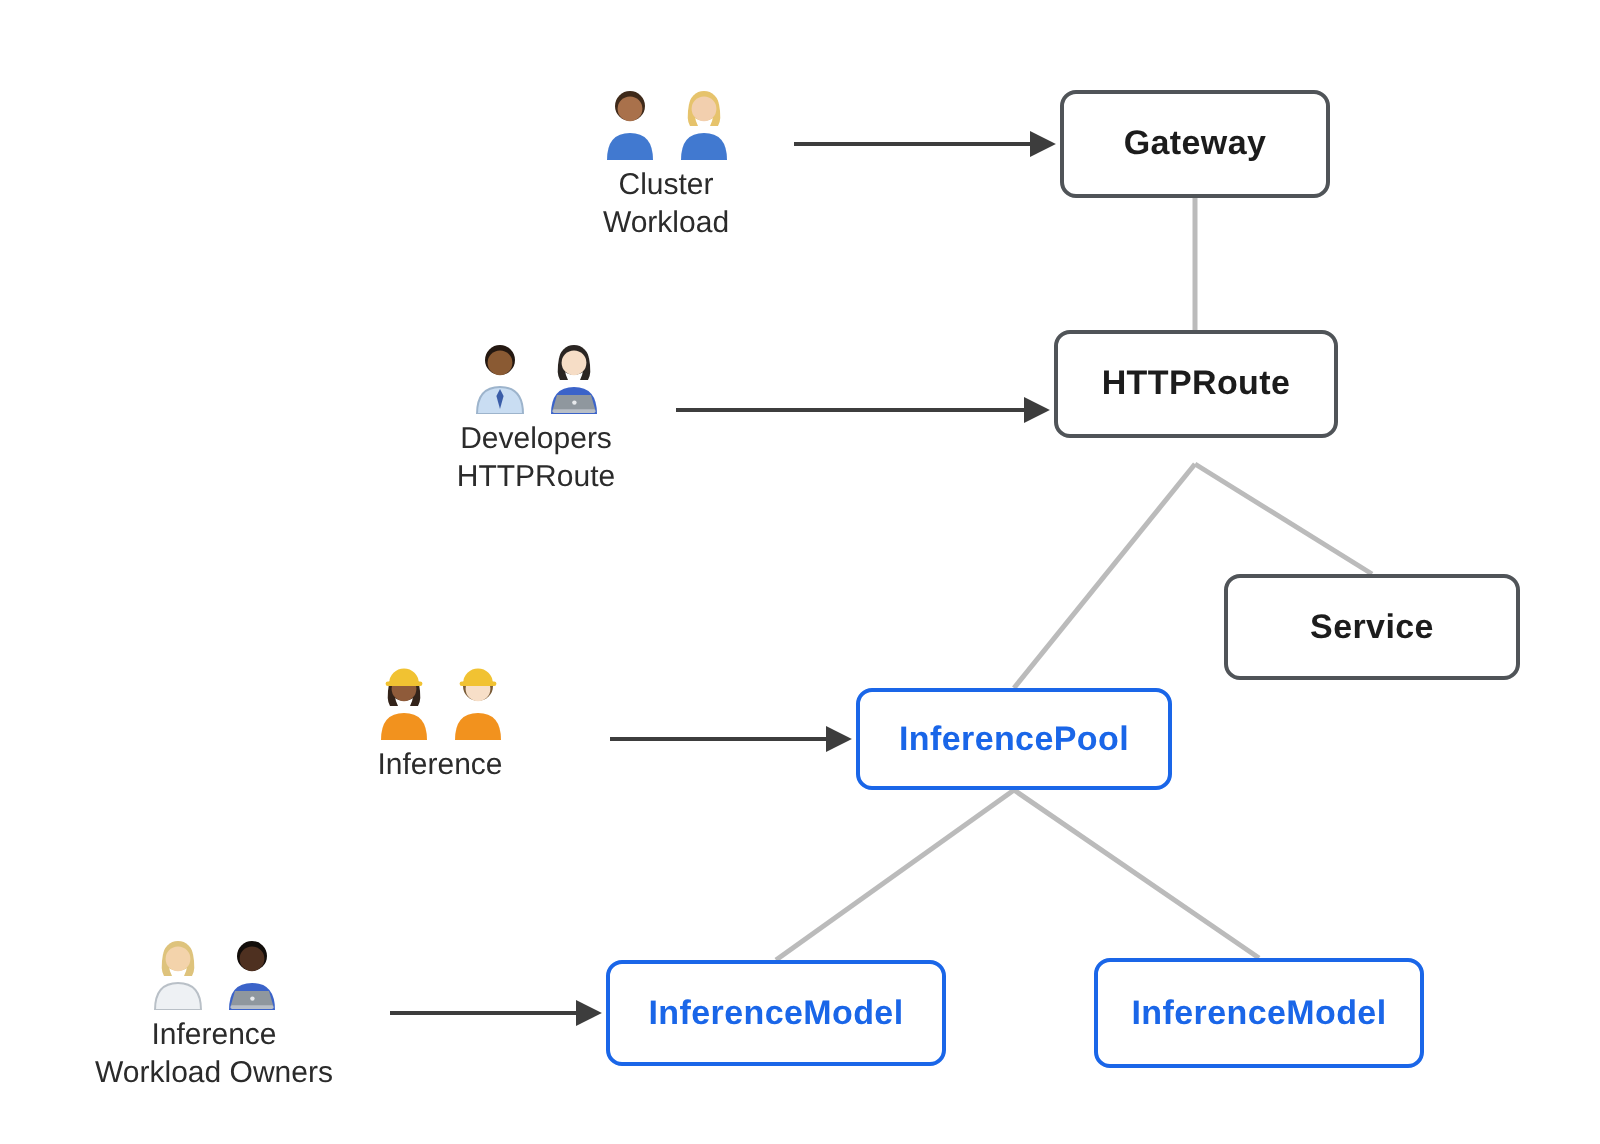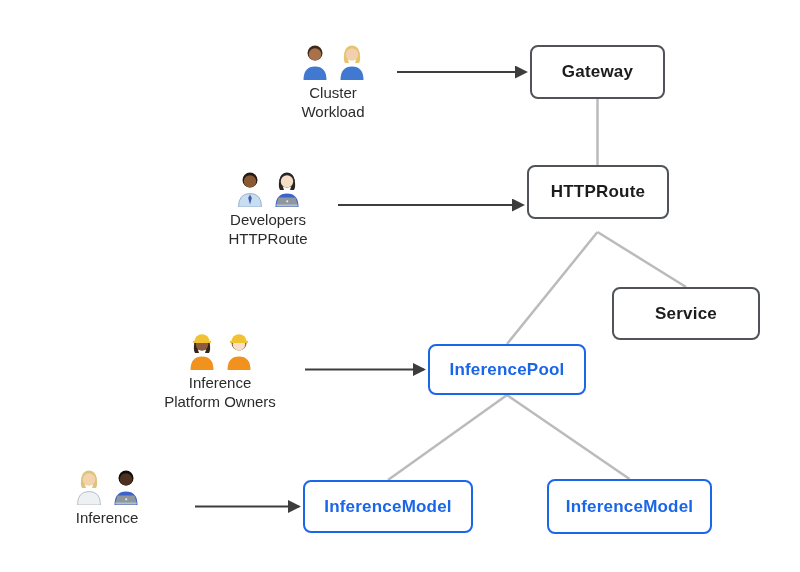--- a/index.html
+++ b/index.html
@@ -121,35 +121,35 @@
         </svg>
         <svg width="32" height="38" viewBox="0 0 32 38">
           <circle cx="16" cy="11" r="7.5" fill="#7a5c38"></circle>
           <circle cx="16" cy="12.4" r="6.2" fill="#f7dfc8"></circle>
           <path d="M8.6 9.6 a7.4 7.4 0 0 1 14.8 0 z" fill="#f1c232"></path>
           <rect x="6.8" y="8.8" width="18.4" height="2.2" rx="1.1" fill="#f1c232"></rect>
           <path d="M4.5 38 q0 -13.5 11.5 -13.5 q11.5 0 11.5 13.5 z" fill="#f2921e"></path>
         </svg>
       </div>
       <div class="line">Inference</div>
-      <div class="line">Platform Owners</div>
     </div>
     <div class="persona" style="left: 7px; top: 467px;">
       <div class="icons">
         <svg width="32" height="38" viewBox="0 0 32 38">
           <circle cx="16" cy="11" r="7.5" fill="#dec37c"></circle>
           <path d="M8.5 10 q-1.5 8 .5 11 l4 0 q-2.5 -5 -1.5 -10 z" fill="#dec37c"></path>
           <path d="M23.5 10 q1.5 8 -.5 11 l-4 0 q2.5 -5 1.5 -10 z" fill="#dec37c"></path>
           <circle cx="16" cy="12.4" r="6.2" fill="#f3d3ab"></circle>
           <path d="M4.5 38 q0 -13.5 11.5 -13.5 q11.5 0 11.5 13.5 z" fill="#eef1f4" stroke="#b9c0c7" stroke-width="1"></path>
         </svg>
         <svg width="32" height="38" viewBox="0 0 32 38">
           <circle cx="16" cy="11" r="7.5" fill="#120d0a"></circle>
           <circle cx="16" cy="12.4" r="6.2" fill="#4e3020"></circle>
           <path d="M4.5 38 q0 -13.5 11.5 -13.5 q11.5 0 11.5 13.5 z" fill="#3b63c9"></path>
           <path d="M7.5 28.5 h17 l2.2 7.6 h-21.4 z" fill="#8f979e"></path>
           <rect x="5.2" y="35.6" width="21.6" height="1.9" rx=".9" fill="#b9bfc6"></rect>
           <circle cx="16.2" cy="32.3" r="1.1" fill="#e8eaed"></circle>
         </svg>
       </div>
       <div class="line">Inference</div>
+      <div class="line">Workload Owners</div>
     </div>
   </div>
 
 </body></html>

